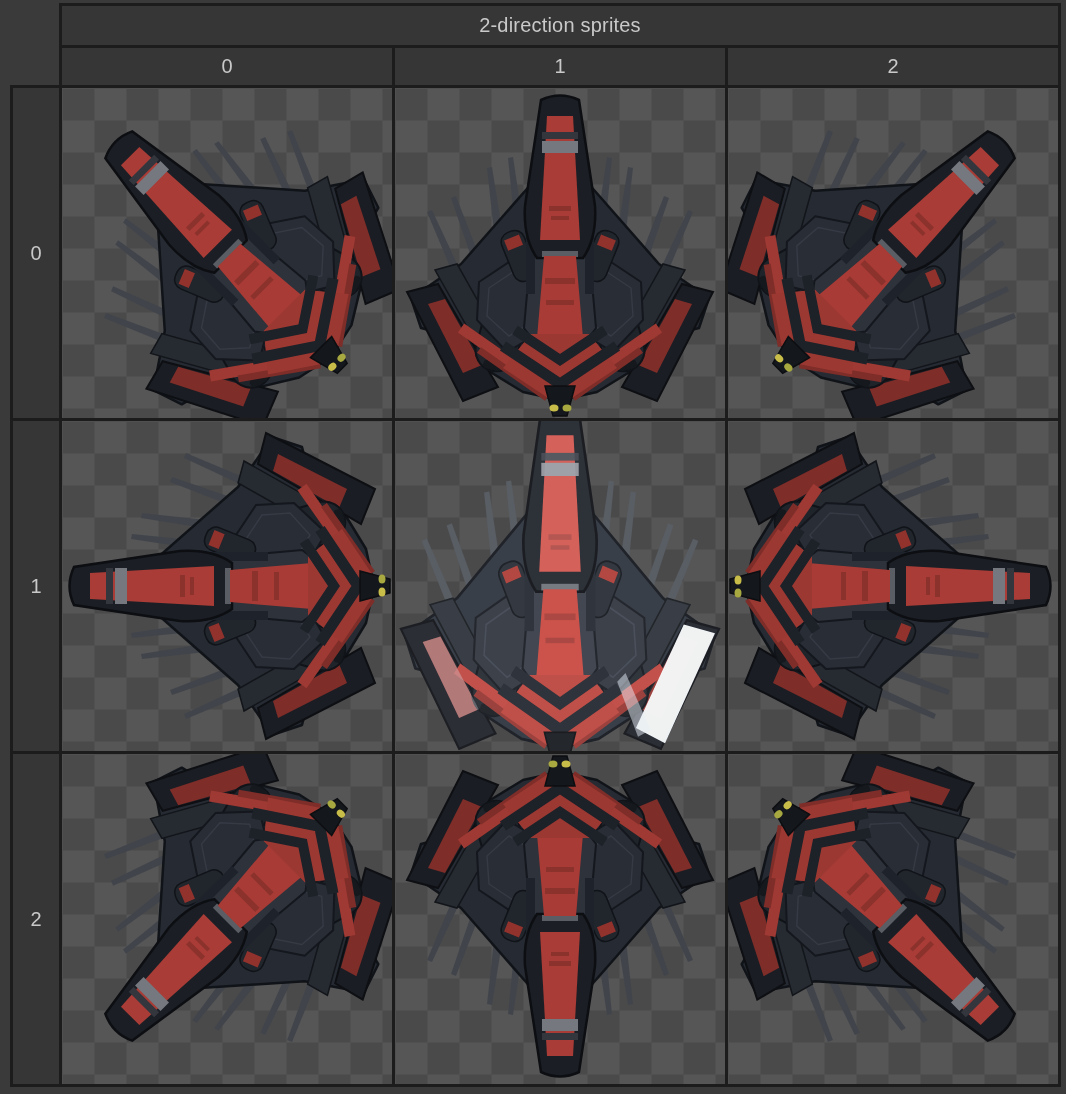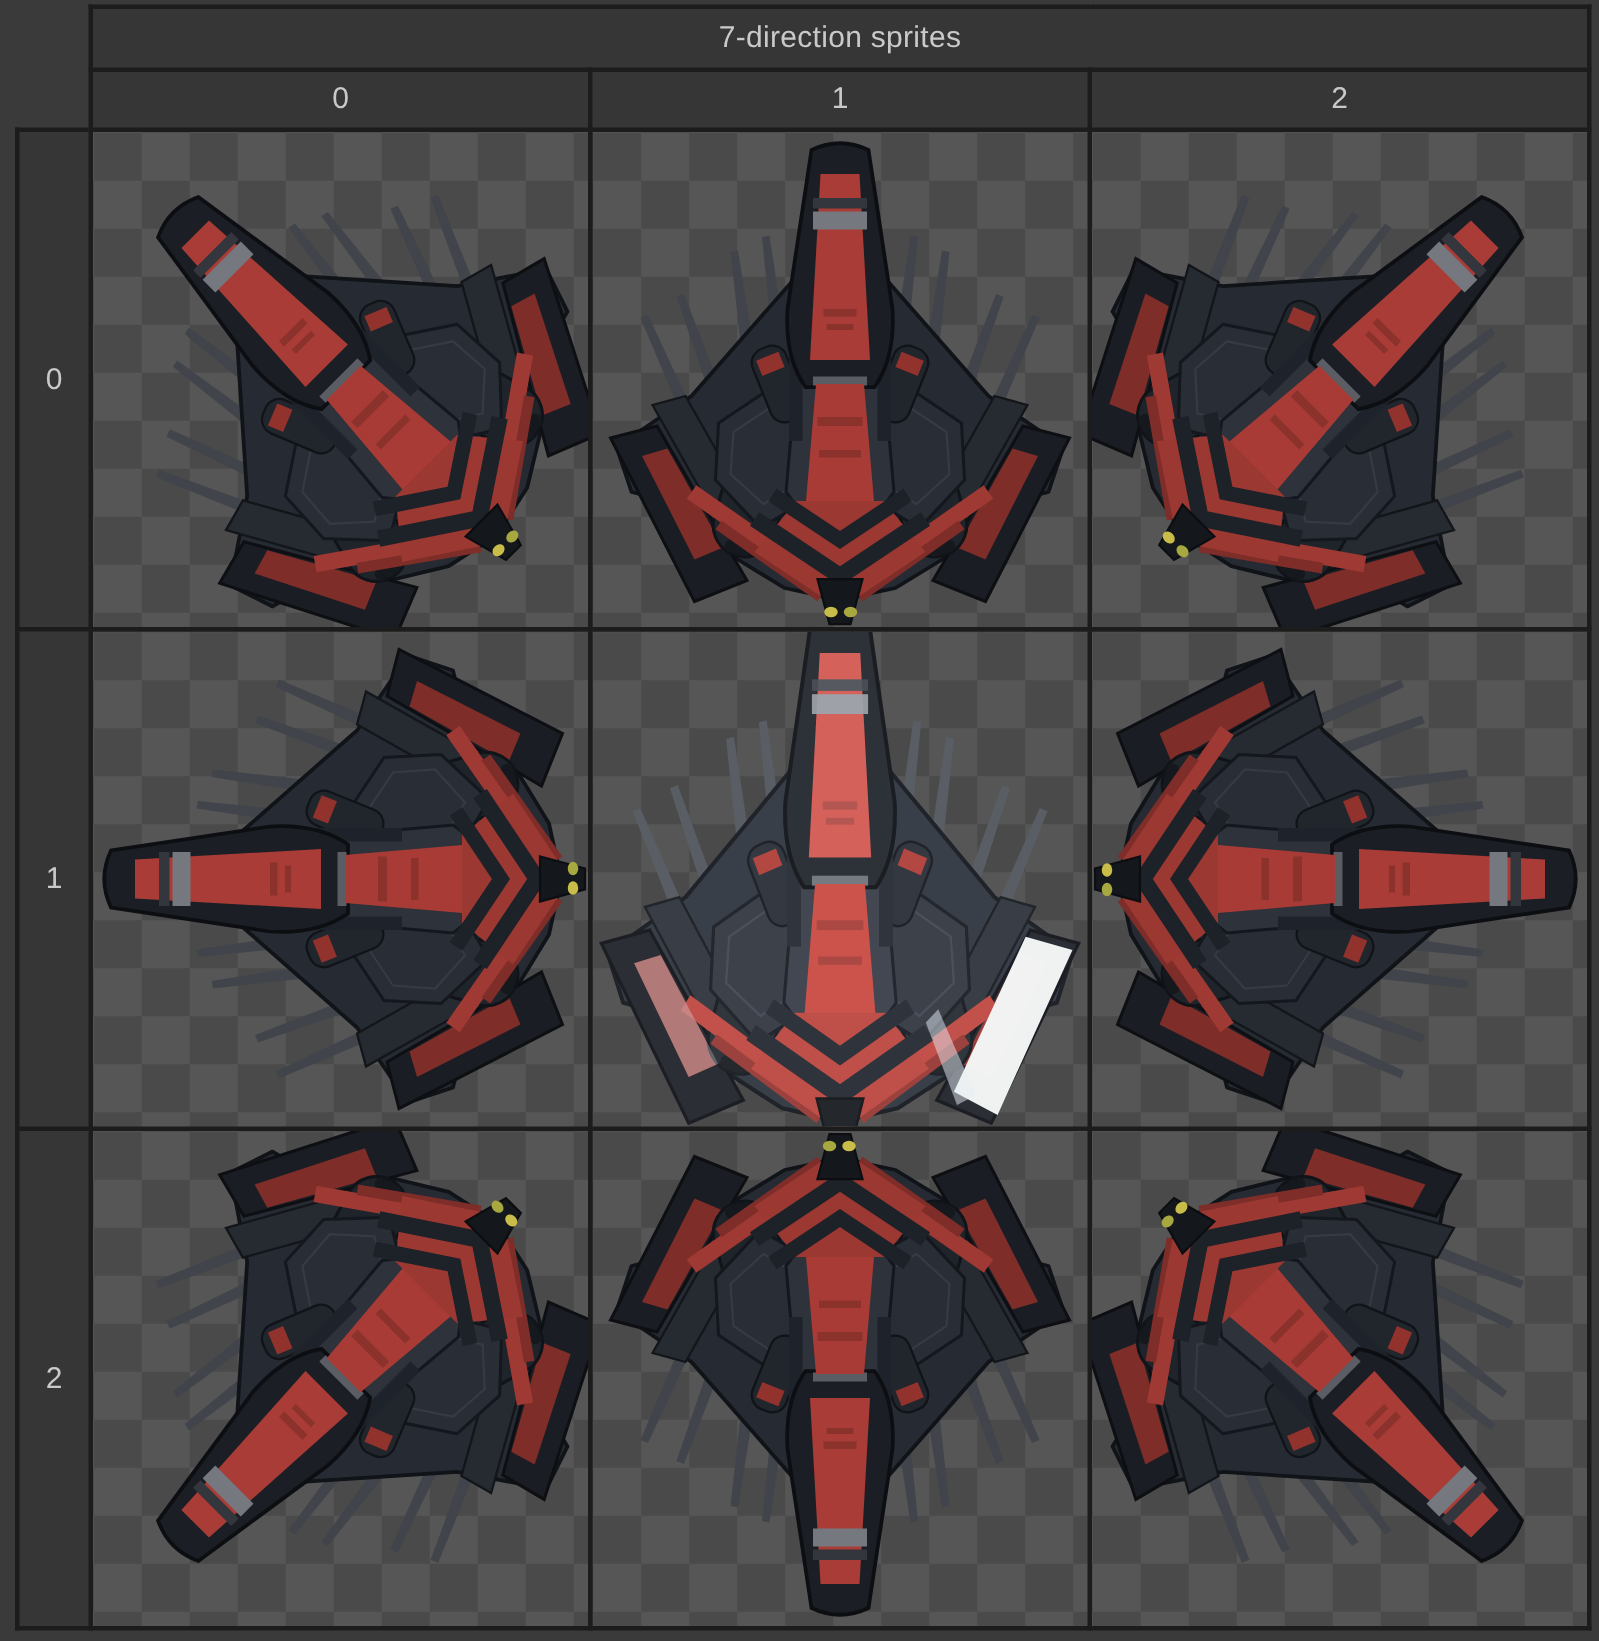--- a/index.html
+++ b/index.html
@@ -96,21 +96,21 @@
       <polygon points="33,216 50,211 87,277 68,285" fill="#aeb4bc" opacity="0.35"></polygon>
       <path d="M152,28 L178,28 L185,152 L145,152 Z" fill="#ffffff" opacity="0.06"></path>
     </g>
   </defs>
 </svg>
 
 <table class="sheet">
   <tbody>
       <tr>
     <td class="corner" rowspan="2"></td>
-    <td class="title-cell" colspan="3">7-direction sprites</td>
+    <td class="title-cell" colspan="3">2-direction sprites</td>
   </tr>
   <tr>
     <th class="colh">0</th>
     <th class="colh">1</th>
     <th class="colh">2</th>
   </tr>
   <tr>
     <th class="rowh">0</th>
     <td class="cell">
           <svg class="sprite" viewBox="0 0 330 330">

